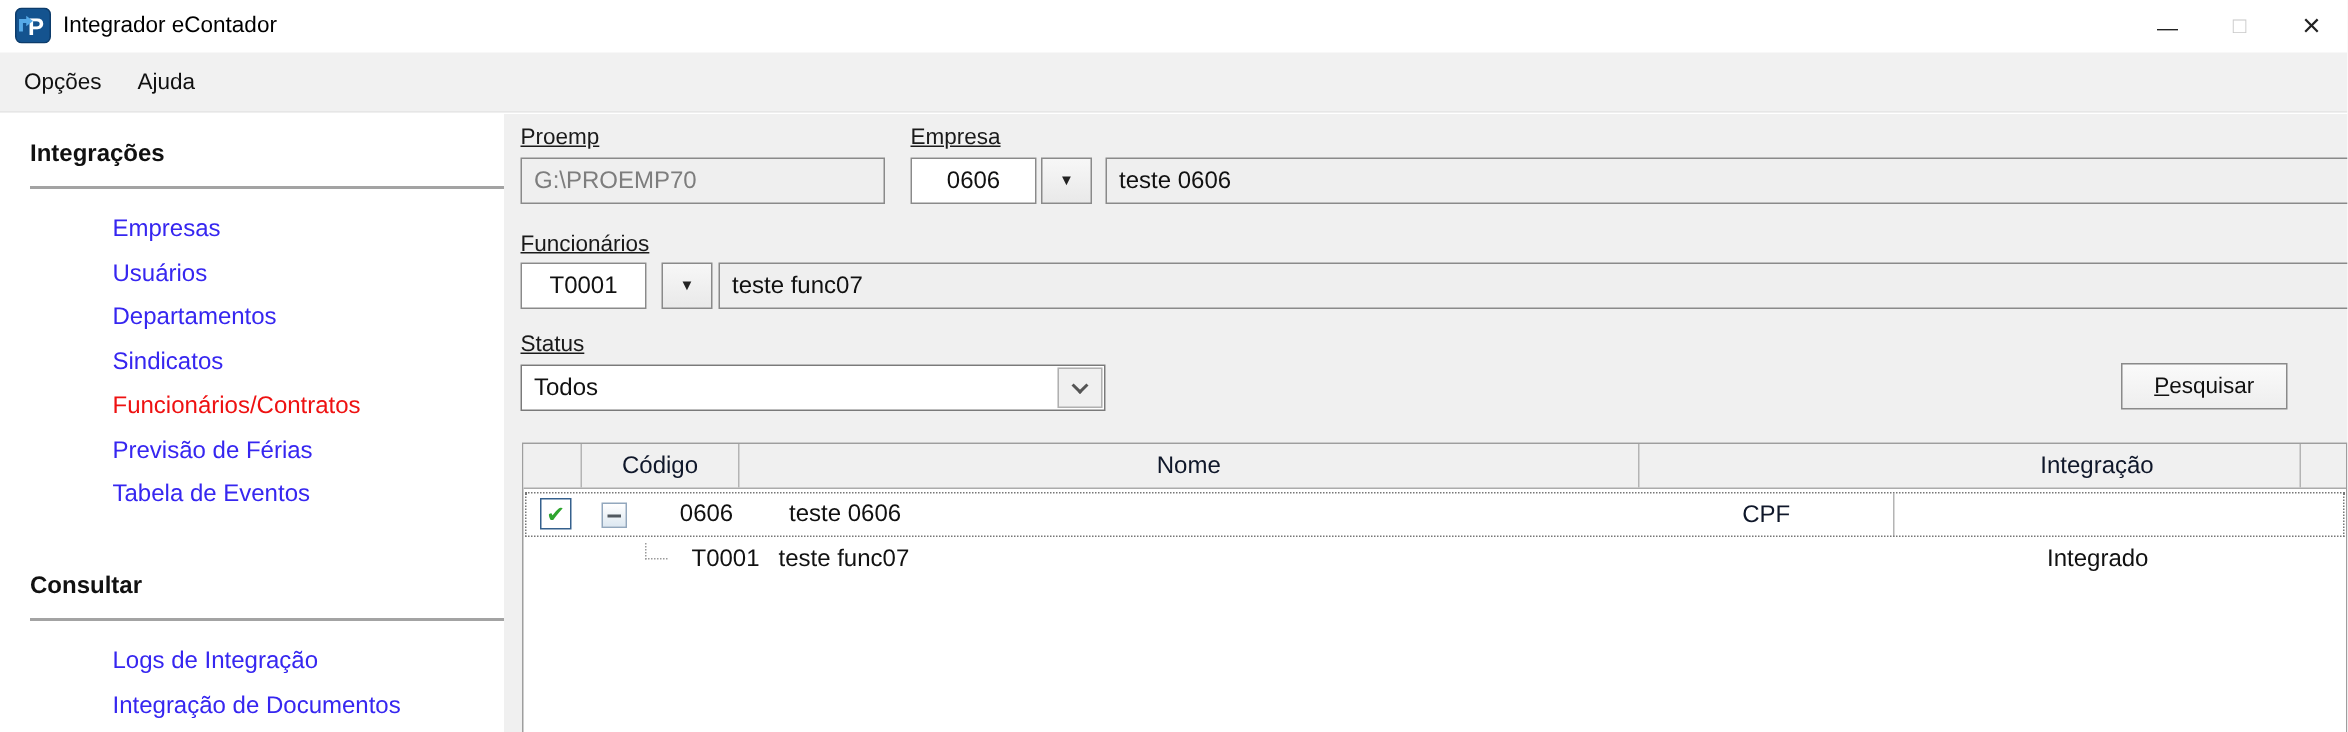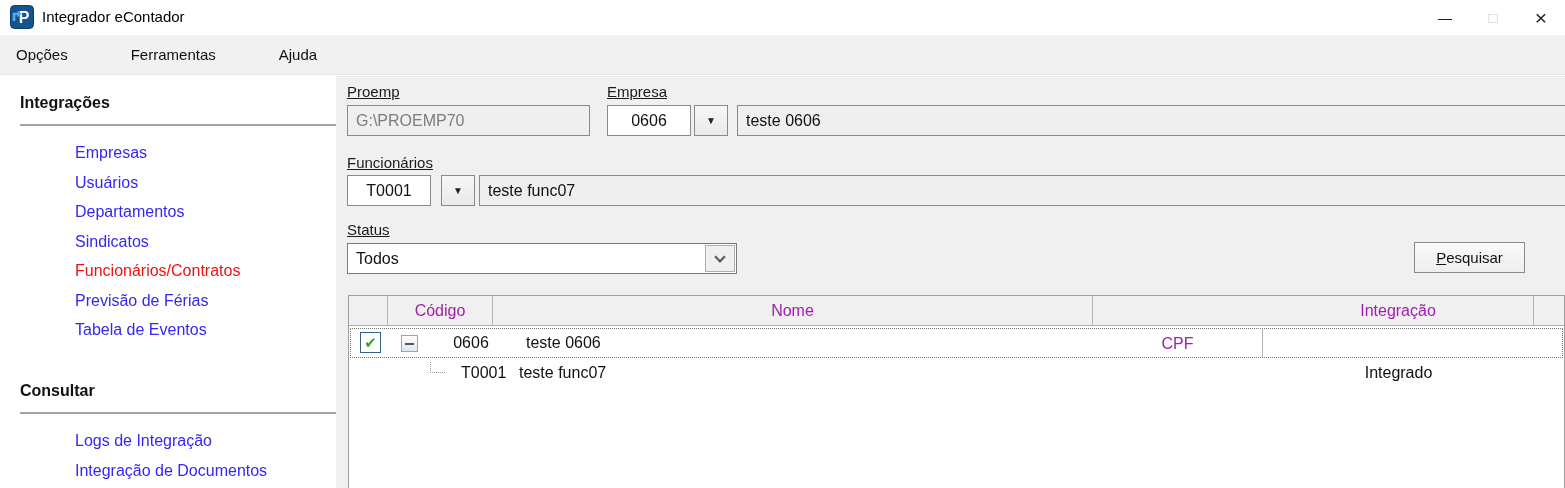--- a/index.html
+++ b/index.html
@@ -9,21 +9,21 @@
   
   .titlebar { position: absolute; top: 0; left: 0; right: 0; height: 35px; background: #ffffff; }
   .app-icon { position: absolute; left: 10px; top: 5px; width: 24px; height: 24px; }
   .title-text { position: absolute; left: 42px; top: 8px; font-size: 15px; color: #000; white-space: nowrap; }
   .win-btns { position: absolute; right: 0; top: 0; height: 35px; display: flex; }
   .win-btn { width: 48px; height: 35px; display: flex; align-items: center; justify-content: center; font-size: 14px; color: #222; cursor: default; }
   .win-btn.maximize { color: #c9c9c9; font-size: 15px; }
   .win-btn.close { font-size: 21px; }
 
   
-  .menubar { position: absolute; top: 35px; left: 0; right: 0; height: 40px; background: #f1f1f1; display: flex; align-items: center; padding-left: 4px; border-bottom: 1px solid #e6e6e6; gap: 39px; }
+  .menubar { position: absolute; top: 35px; left: 0; right: 0; height: 40px; background: #f1f1f1; display: flex; align-items: center; padding-left: 4px; border-bottom: 1px solid #e6e6e6; }
   .menu-item { font-size: 15px; color: #111; padding: 0 12px; height: 100%; display: flex; align-items: center; }
 
   
   .sidebar { position: absolute; top: 76px; left: 0; width: 349px; bottom: 0; background: #ffffff; border-right: 1px solid #b9b9b9; }
   .side-title { position: absolute; left: 20px; font-size: 16px; font-weight: bold; color: #111; white-space: nowrap; }
   .side-rule { position: absolute; left: 20px; right: 0; height: 2px; background: #a3a3a3; }
   .side-list { position: absolute; left: 75px; }
   .side-link { font-size: 16px; line-height: 29.5px; color: #3626f0; white-space: nowrap; cursor: pointer; }
   .side-link.active { color: #ee1111; font-weight: normal; }
 
@@ -39,21 +39,21 @@
   .status-combo { position: absolute; left: 11px; top: 167px; width: 390px; height: 31px; border: 1px solid #7a7a7a; background: #fff; display: flex; align-items: center; padding-left: 8px; font-size: 16px; color: #111; cursor: pointer; }
   .status-chevron-btn { position: absolute; right: 1px; top: 1px; width: 30px; height: 27px; background: #f0f0f0; border: 1px solid #b0b0b0; display: flex; align-items: center; justify-content: center; }
   .chevron-down { width: 8px; height: 8px; border-right: 2px solid #555; border-bottom: 2px solid #555; transform: rotate(45deg); margin-top: -4px; }
 
   .search-btn { position: absolute; left: 1078px; top: 166px; width: 111px; height: 31px; background: linear-gradient(#fafafa, #eeeeee); border: 1px solid #8a8a8a; font-size: 15px; color: #111; display: flex; align-items: center; justify-content: center; cursor: pointer; }
   .search-btn .ak { text-decoration: underline; }
 
   
   .grid { position: absolute; left: 12px; top: 219px; width: 1217px; bottom: -1px; background: #fff; border: 1px solid #9e9e9e; }
   .grid-head { display: flex; height: 30px; background: #f0f0f0; border-bottom: 1px solid #ababab; }
-  .grid-th { display: flex; align-items: center; justify-content: center; font-size: 16px; color: #a21caf; border-right: 1px solid #b4b4b4; height: 100%; }
+  .grid-th { display: flex; align-items: center; justify-content: center; font-size: 16px; color: #0f172a; border-right: 1px solid #b4b4b4; height: 100%; }
   .th-check { width: 39px; }
   .th-codigo { width: 105px; }
   .th-nome { width: 600px; }
   .th-cpf { width: 170px; margin-top: 33px; }
   .th-int { width: 271px; }
   .th-last { flex: 1; border-right: none; }
 
   .grid-row { position: absolute; left: 1px; right: 1px; height: 30px; font-size: 16px; color: #111; }
   .grid-row.focused { outline: 1px dotted #777; outline-offset: -1px; }
   .row-a { top: 32px; }
@@ -86,21 +86,20 @@
     <div class="title-text">Integrador eContador</div>
     <div class="win-btns">
       <div class="win-btn minimize">—</div>
       <div class="win-btn maximize">□</div>
       <div class="win-btn close">×</div>
     </div>
   </div>
 
   <div class="menubar">
     <div class="menu-item">Opções</div>
-    <div class="menu-item">Ferramentas</div>
     <div class="menu-item">Ajuda</div>
   </div>
 
   <div class="sidebar">
     <div class="side-title" style="top:18px">Integrações</div>
     <div class="side-rule" style="top:48px"></div>
     <div class="side-list" style="top:62px">
       <div class="side-link">Empresas</div>
       <div class="side-link">Usuários</div>
       <div class="side-link">Departamentos</div>

